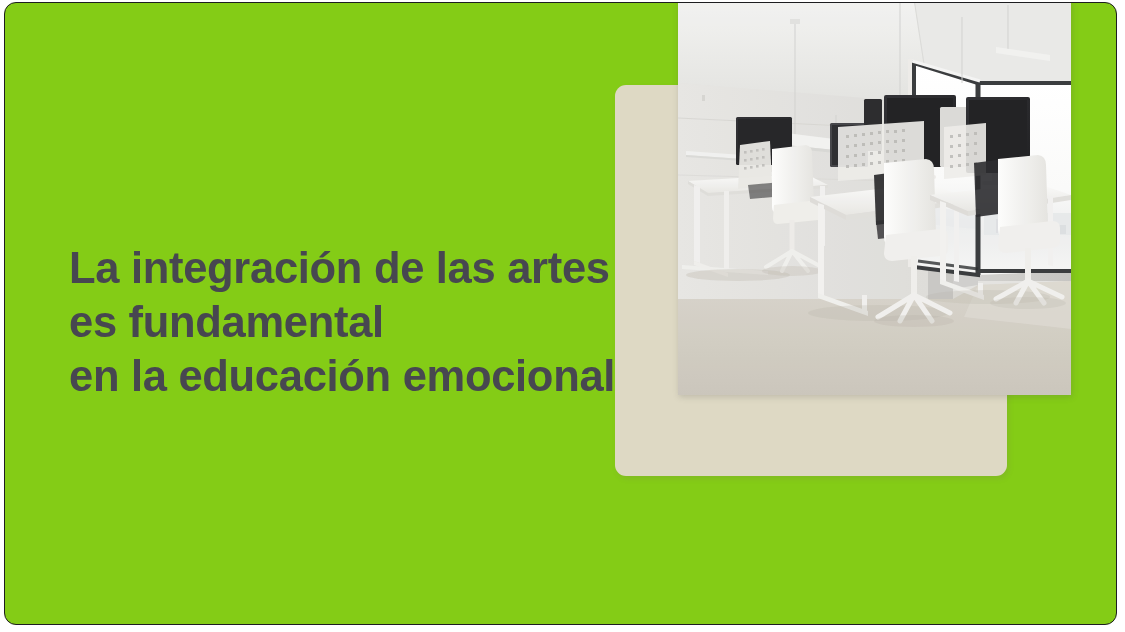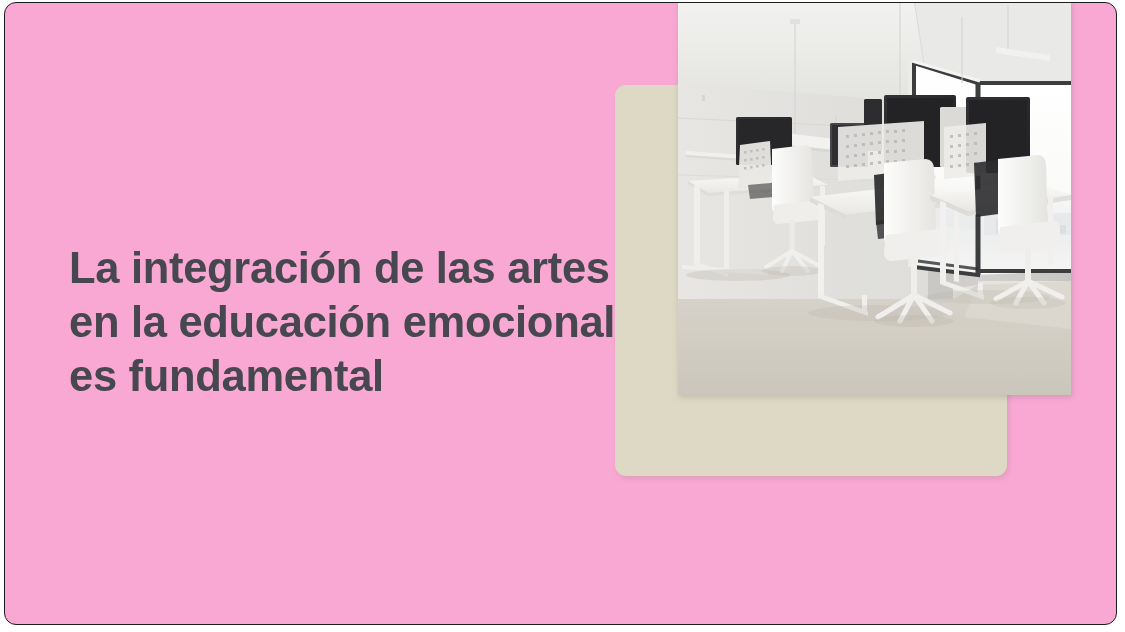--- a/index.html
+++ b/index.html
@@ -19,21 +19,21 @@
     background: #ffffff;
   }
 
   
   .slide-frame {
     position: absolute;
     left: 4px;
     top: 2px;
     width: 1113px;
     height: 623px;
-    background: #f9a8d4;
+    background: #84cc16;
     border: 1.3px solid #1d1d20;
     border-radius: 12px;
     box-sizing: border-box;
     overflow: hidden;
   }
 
   .slide-canvas {
     position: absolute;
     left: 0; top: 0;
     width: 100%; height: 100%;
@@ -364,19 +364,19 @@
             <path d="M350 282 L318 300 M350 282 L384 298 M350 282 L338 304 M350 282 L366 304" stroke="#f0efec" stroke-width="5" stroke-linecap="round" fill="none"></path>
             <ellipse cx="350" cy="304" rx="38" ry="6" fill="#b5b0a5" opacity="0.26"></ellipse>
           </g>
 
           <rect x="0" y="0" width="393" height="396" fill="#ffffff" opacity="0.06"></rect>
         </svg>
       </div>
 
       <div class="title-block">
         <div class="title-line">La integración de las artes</div>
+        <div class="title-line">es fundamental</div>
         <div class="title-line">en la educación emocional</div>
-        <div class="title-line">es fundamental</div>
       </div>
 
     </div>
   </div>
 </div>
 
 </body></html>

